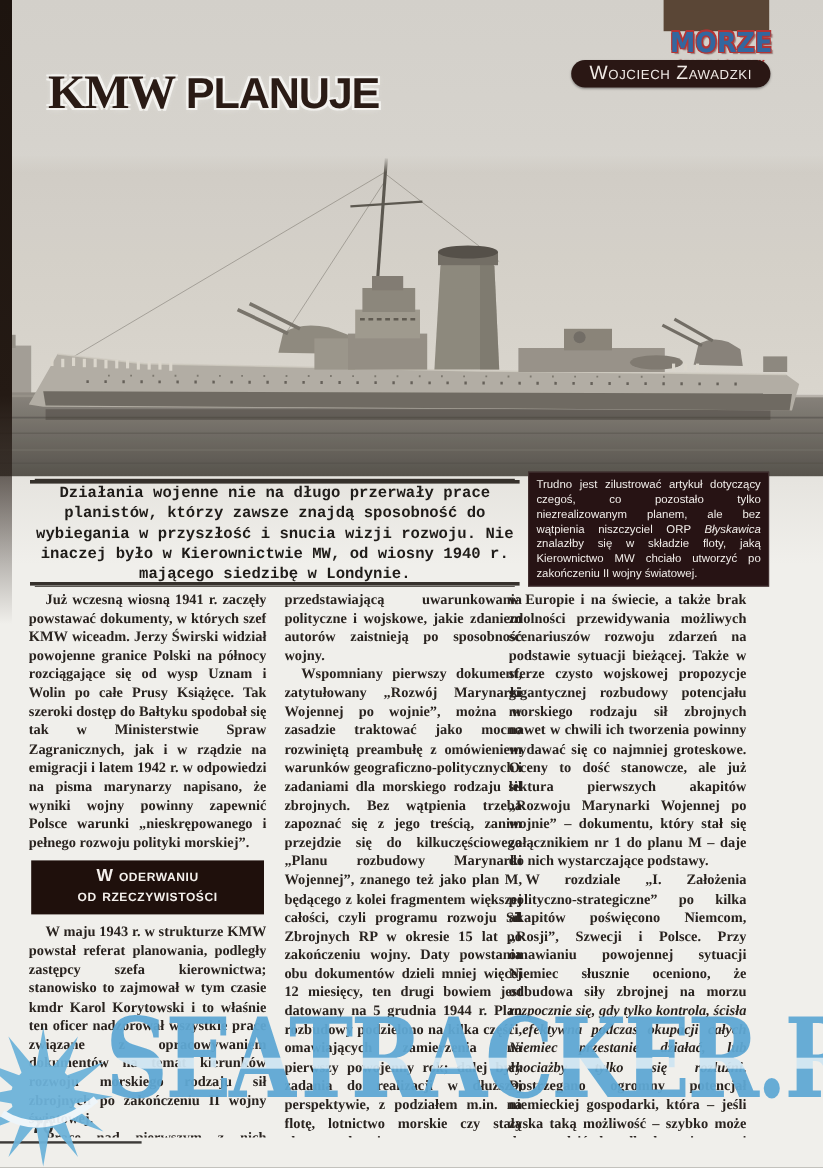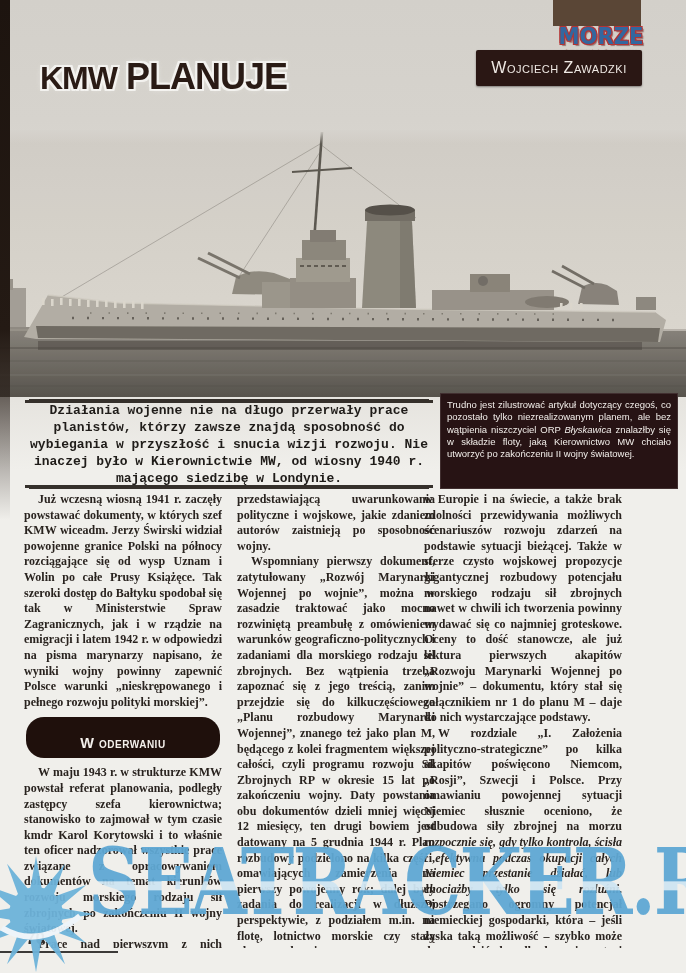--- a/index.html
+++ b/index.html
@@ -13,56 +13,56 @@
   .spine{position:absolute;left:0;top:0;width:10px;height:520px;z-index:4;
     background:linear-gradient(180deg,#1d140f 0,#241a14 330px,rgba(36,26,20,0) 100%);}
   
   .brown-tab{position:absolute;left:553px;top:0;width:88px;height:26px;background:#5a4636;z-index:3;}
   .logo{position:absolute;left:551px;top:25px;width:100px;text-align:center;z-index:3;}
   .logo-main{font-family:"DejaVu Sans",sans-serif;font-weight:bold;font-size:23px;line-height:23px;
     letter-spacing:0;color:#33679f;transform:scaleX(.92);transform-origin:center;
     text-shadow:1px 1px 0 #b53434,-1px 1px 0 #b53434,1px -1px 0 #b53434,-1px -1px 0 #b53434, 2px 2px 1px rgba(90,30,30,.5);}
   .logo-sub{font-family:"DejaVu Sans",sans-serif;font-weight:bold;font-size:7px;letter-spacing:.5px;
     color:#b53434;margin-top:1px;text-shadow:0 0 1px rgba(120,40,40,.6);}
-  .author-banner{position:absolute;left:476px;top:50px;width:166px;height:36px;background:#2a1714;
-    border-radius:2px;z-index:3;display:flex;align-items:center;justify-content:center;
+  .author-banner{position:absolute;left:476px;top:50px;width:166px;height:23px;background:#2a1714;
+    border-radius:12px;z-index:3;display:flex;align-items:center;justify-content:center;
     box-shadow:0 1px 2px rgba(0,0,0,.4);}
   .author-banner span{font-family:"Liberation Sans",sans-serif;font-variant:small-caps;
     font-size:16px;letter-spacing:.5px;color:#efe9e4;}
   
   .headline{position:absolute;left:40px;top:55px;z-index:3;font-family:"Liberation Sans",sans-serif;
     font-weight:bold;color:#2a1b15;text-transform:uppercase;letter-spacing:-1px;
     text-shadow:-2px -2px 0 rgba(243,242,239,.95),2px -2px 0 rgba(243,242,239,.95),
       -2px 2px 0 rgba(243,242,239,.95),2px 2px 0 rgba(243,242,239,.95),0 0 6px rgba(243,242,239,.8);}
   .headline .l1{font-size:36px;line-height:44px;}
-  .headline .l1 .big{font-size:32px;}
+  .headline .l1 .big{font-size:40px;font-family:Liberation Serif, serif;}
   .headline .l2{font-size:36px;line-height:40px;}
   
   .photo{position:absolute;left:0;top:130px;width:686px;height:267px;z-index:1;}
   
   .lead-box{position:absolute;left:25px;top:400px;width:408px;height:82px;z-index:3;
     border-top:3px solid #35302b;border-bottom:3px solid #35302b;
     box-shadow:0 -5px 0 -4px #35302b,0 5px 0 -4px #35302b;
     display:flex;align-items:center;}
   .lead-box p{margin:0;width:100%;padding:2px 4px;text-align:center;
     font-family:Liberation Mono, monospace;font-weight:bold;font-size:13px;line-height:17px;color:#1f1c19;}
   
-  .caption-box{position:absolute;left:440px;top:393px;width:238px;height:96px;background:#271314;z-index:3;
+  .caption-box{position:absolute;left:440px;top:393px;width:201px;height:96px;background:#271314;z-index:3;
     box-shadow:inset 0 0 0 1px rgba(255,255,255,.12);padding:6px 7px;box-sizing:border-box;}
   .caption-box p{margin:0;font-family:"Liberation Sans",sans-serif;font-size:9.5px;line-height:12.3px;
     color:#f2eeea;text-align:justify;}
   
   .col{position:absolute;top:492px;width:198px;height:456px;overflow:hidden;z-index:2;
     font-size:12px;line-height:15.6px;color:#29231f;text-align:justify;}
   .col1{left:24px;} .col2{left:237px;} .col3{left:424px;}
   .col p{margin:0;font-weight:bold;}
   .col p.ind{text-indent:14px;}
   .heading-box{margin:7px 2px;background:#1f100c;color:#f4f0ec;text-align:center;
     font-family:"Liberation Sans",sans-serif;font-weight:bold;font-variant:small-caps;
-    font-size:14.5px;line-height:17px;padding:18px 0 6px;letter-spacing:.5px;border-radius:18px;}
+    font-size:14.5px;line-height:17px;padding:5px 0 6px;letter-spacing:.5px;}
   
   .page-number{position:absolute;left:26px;top:929px;z-index:6;font-family:"Liberation Sans",sans-serif;
     font-weight:bold;font-size:17px;color:#2e2c2a;}
   .footer-rule{position:absolute;left:0;top:951px;width:118px;height:2px;background:#3c3a38;z-index:5;}
   
   .watermark{position:absolute;left:0;top:852px;width:686px;height:121px;z-index:10;pointer-events:none;}
   .wm-text{position:absolute;left:88px;top:-6px;font-family:"DejaVu Serif",serif;font-weight:bold;
     font-size:72px;letter-spacing:-2px;white-space:nowrap;transform:scaleY(1.28);transform-origin:0 78%;
     background:linear-gradient(180deg,#5fa8d4 0 50%,#cfe5f2 50% 58%,#5fa8d4 58% 100%);
     -webkit-background-clip:text;background-clip:text;color:transparent;opacity:.95;}
@@ -177,20 +177,21 @@
   </div>
 
   <div class="caption-box">
     <p><span>Trudno jest zilustrować artykuł dotyczący czegoś, co pozostało tylko niezrealizowanym planem, ale bez wątpienia niszczyciel ORP </span><i>Błyskawica</i><span> znalazłby się w składzie floty, jaką Kierownictwo MW chciało utworzyć po zakończeniu II wojny światowej.</span></p>
   </div>
 
   <div class="col col1">
     <p class="ind">Już wczesną wiosną 1941 r. zaczęły powstawać dokumenty, w których szef KMW wiceadm. Jerzy Świrski widział powojenne granice Polski na północy rozciągające się od wysp Uznam i Wolin po całe Prusy Książęce. Tak szeroki dostęp do Bałtyku spodobał się tak w Ministerstwie Spraw Zagranicznych, jak i w rządzie na emigracji i latem 1942 r. w odpowiedzi na pisma marynarzy napisano, że wyniki wojny powinny zapewnić Polsce warunki „nieskrępowanego i pełnego rozwoju polityki morskiej”.</p>
     <div class="heading-box">
       <div>W oderwaniu</div>
+      <div>od rzeczywistości</div>
     </div>
     <p class="ind">W maju 1943 r. w strukturze KMW powstał referat planowania, podległy zastępcy szefa kierownictwa; stanowisko to zajmował w tym czasie kmdr Karol Korytowski i to właśnie ten oficer nadzorował wszystkie prace związane z opracowywaniem dokumentów na temat kierunków rozwoju morskiego rodzaju sił zbrojnych po zakończeniu II wojny światowej.</p>
     <p class="ind">Prace nad pierwszym z nich ukończono w grudniu 1943 r., a został on przygotowany na wyraźny rozkaz Sztabu Naczelnego Wodza. W sumie powstało kilka dokumentów, razem tworzących jednolitą koncepcję</p>
   </div>
 
   <div class="col col2">
     <p>przedstawiającą uwarunkowania polityczne i wojskowe, jakie zdaniem autorów zaistnieją po sposobność wojny.</p>
     <p class="ind">Wspomniany pierwszy dokument, zatytułowany „Rozwój Marynarki Wojennej po wojnie”, można w zasadzie traktować jako mocno rozwiniętą preambułę z omówieniem warunków geograficzno-politycznych i zadaniami dla morskiego rodzaju sił zbrojnych. Bez wątpienia trzeba zapoznać się z jego treścią, zanim przejdzie się do kilkuczęściowego „Planu rozbudowy Marynarki Wojennej”, znanego też jako plan M, będącego z kolei fragmentem większej całości, czyli programu rozwoju Sił Zbrojnych RP w okresie 15 lat po zakończeniu wojny. Daty powstania obu dokumentów dzieli mniej więcej 12 miesięcy, ten drugi bowiem jest datowany na 5 grudnia 1944 r. Plan rozbudowy podzielono na kilka części, omawiających zamierzenia na pierwszy powojenny rok; dalej były zadania do realizacji w dłuższej perspektywie, z podziałem m.in. na flotę, lotnictwo morskie czy stałą obronę wybrzeża.</p>
     <p class="ind">Lektura wszystkich tych dokumentów niestety po raz kolejny pokazuje kompletne oderwanie ich autorów od twardych realiów położenia geograficzno-politycznego Polski</p>
   </div>

